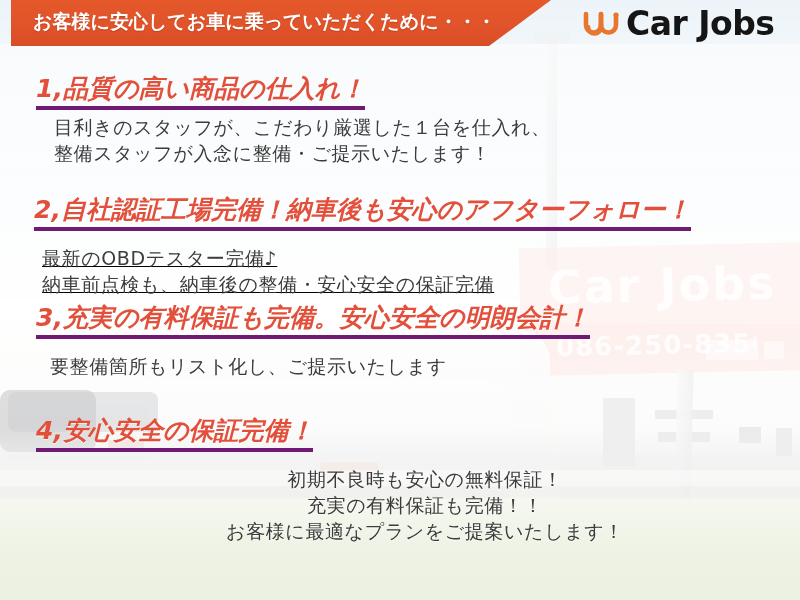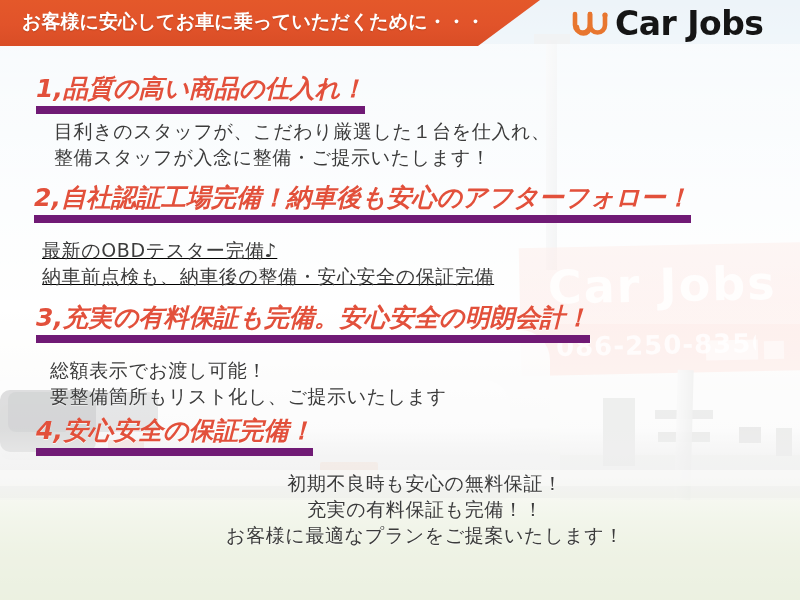--- a/index.html
+++ b/index.html
@@ -136,21 +136,21 @@
   .bg-veil{
     position:absolute;inset:0;background:rgba(255,255,255,.62);
   }
   .bg-veil-top{
     position:absolute;left:0;top:44px;width:800px;height:280px;
     background:linear-gradient(180deg,rgba(255,255,255,.55) 0%,rgba(255,255,255,.38) 40%,rgba(255,255,255,.3) 100%);
   }
 
   
   .header{
-    position:absolute;left:0;top:0;width:704px;height:46px;z-index:30;
+    position:absolute;left:11px;top:0;width:704px;height:46px;z-index:30;
   }
   .header-orange{
     position:absolute;left:0;top:0;width:540px;height:46px;
     background:linear-gradient(180deg,#e4582a 0%,#e1532a 55%,#d94d26 100%);
     clip-path:polygon(0 0,540px 0,478px 46px,0 46px);
   }
   .header-title{
     position:absolute;left:22px;top:9px;
     color:#ffffff;font-size:19px;font-weight:bold;
     letter-spacing:0px;white-space:nowrap;
@@ -170,36 +170,36 @@
   .content{position:absolute;left:0;top:46px;width:800px;height:554px;z-index:20;}
   .block{position:absolute;left:0;width:800px;}
   .heading{
     display:inline-block;
     color:#e2503b;
     font-size:25px;
     font-weight:bold;
     font-style:italic;
     letter-spacing:0px;
     white-space:nowrap;
-    border-bottom:8px solid #701a75;
+    border-bottom:4px solid #701a75;
     padding-bottom:1px;
     text-shadow:0 1px 0 rgba(255,255,255,.7);
   }
   .body-line{
     color:#3b3b3b;
     font-size:19px;
     letter-spacing:0.6px;
     white-space:nowrap;
     line-height:26px;
     text-shadow:0 1px 0 rgba(255,255,255,.55);
   }
 
   .b1{top:26px;} .b1 .heading{margin-left:36px;}
   .b1 .body{margin-left:54px;margin-top:4px;}
-  .b2{top:135px;} .b2 .heading{margin-left:34px;}
+  .b2{top:135px;} .b2 .heading{margin-left:34px;margin-top:12px;}
   .b2 .body{margin-left:42px;margin-top:14px;text-decoration:underline;}
   .b3{top:255px;} .b3 .heading{margin-left:36px;}
   .b3 .body{margin-left:50px;margin-top:14px;}
   .b4{top:368px;} .b4 .heading{margin-left:36px;text-align:center;}
   .b4 .body{margin-left:50px;margin-top:14px;text-align:center;}
 </style>
 </head>
 <body>
 
 <div class="ad">
@@ -273,21 +273,20 @@
       <div class="heading">2,自社認証工場完備！納車後も安心のアフターフォロー！</div>
       <div class="body">
         <div class="body-line">最新のOBDテスター完備♪</div>
         <div class="body-line">納車前点検も、納車後の整備・安心安全の保証完備</div>
       </div>
     </div>
 
     <div class="block b3">
       <div class="heading">3,充実の有料保証も完備。安心安全の明朗会計！</div>
       <div class="body">
-        <div class="body-line">総額表示でお渡し可能！</div>
         <div class="body-line">要整備箇所もリスト化し、ご提示いたします</div>
       </div>
     </div>
 
     <div class="block b4">
       <div class="heading">4,安心安全の保証完備！</div>
       <div class="body">
         <div class="body-line">初期不良時も安心の無料保証！</div>
         <div class="body-line">充実の有料保証も完備！！</div>
         <div class="body-line">お客様に最適なプランをご提案いたします！</div>

